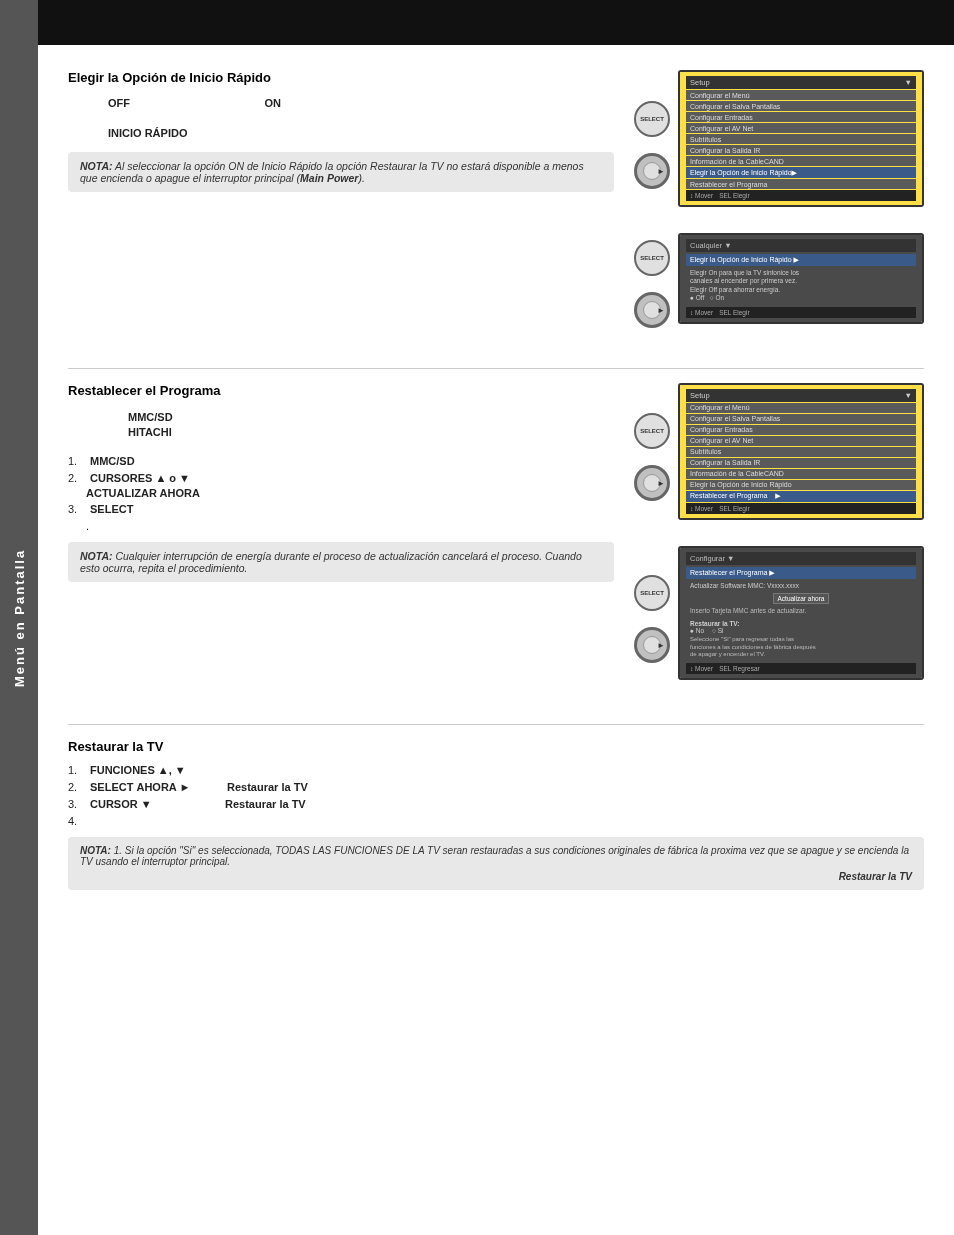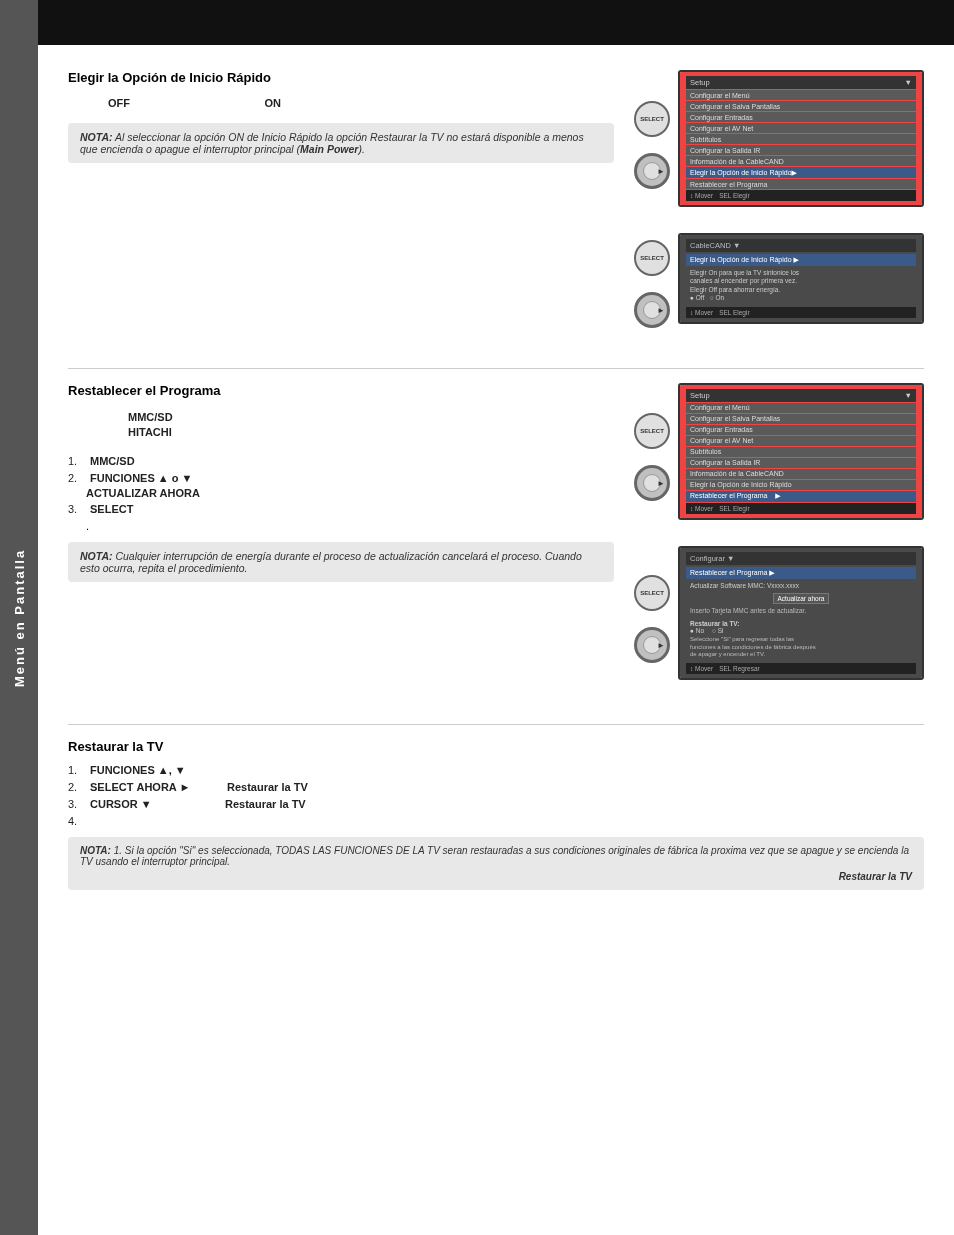--- a/index.html
+++ b/index.html
@@ -147,21 +147,21 @@
       position: absolute;
       right: 2px;
       top: 50%;
       transform: translateY(-50%);
       font-size: 8px;
       color: #333;
     }
 
     
     .menu-screen {
-      background: #ef4444;
+      background: #fde047;
       padding: 4px 6px;
     }
 
     .menu-header {
       background: #333;
       color: #ccc;
       font-size: 7.5px;
       padding: 2px 4px;
       margin-bottom: 1px;
       display: flex;
@@ -371,20 +371,23 @@
     <div class="top-bar"></div>
 
     <div class="content-area">
 
       <div class="section two-col">
         <div class="left-col">
           <div class="section-title">Elegir la Opción de Inicio Rápido</div>
           <div style="margin: 4px 0 12px 40px;">
             <span class="body-text bold-text">OFF</span>
             <span class="body-text bold-text" style="margin-left: 130px;">ON</span>
+          </div>
+          <div style="margin: 2px 0 8px 40px;">
+            <span class="body-text bold-text">INICIO RÁPIDO</span>
           </div>
 
           <div class="note-box">
             <span class="note-label">NOTA:</span>
             <span> Al seleccionar la opción ON de Inicio Rápido la opción Restaurar la TV no estará disponible a menos que encienda o apague el interruptor principal (</span><span class="bold-text" style="">Main Power</span><span>).</span>
           </div>
         </div>
 
         <div class="right-col">
 
@@ -429,21 +432,21 @@
               </div>
               <div style="height:8px;"></div>
               <div class="nav-ring">
                 <div class="nav-ring-inner"></div>
                 <span class="nav-arrow-right">►</span>
               </div>
             </div>
             <div class="tv-screen" style="flex:1;">
               <div class="config-screen">
                 <div class="config-header">
-                  <span>CableCAND</span> ▼
+                  <span>Cualquier</span> ▼
                 </div>
                 <div class="menu-item highlighted" style="font-size:7px; padding: 2px 4px;">Elegir la Opción de Inicio Rápido ▶</div>
                 <div class="config-desc">
                   <div>Elegir On para que la TV sintonice los</div>
                   <div>canales al encender por primera vez.</div>
                   <div>Elegir Off para ahorrar energía.</div>
                   <div>● Off &nbsp; ○ On</div>
                 </div>
                 <div class="config-footer">
                   <span>↕ Mover</span>
@@ -466,21 +469,21 @@
             <div class="bold-text body-text">HITACHI</div>
           </div>
 
           <div style="margin-top: 14px;">
             <div class="step-line">
               <span class="step-num">1.</span>
               <span class="step-content">                        <span class="bold-text">MMC/SD</span></span>
             </div>
             <div class="step-line">
               <span class="step-num">2.</span>
-              <span class="step-content">               <span class="bold-text">FUNCIONES ▲ o ▼</span></span>
+              <span class="step-content">               <span class="bold-text">CURSORES ▲ o ▼</span></span>
             </div>
             <div class="step-line" style="margin-left: 18px; margin-top:-2px; margin-bottom: 4px;">
               <span class="bold-text">ACTUALIZAR AHORA</span>
             </div>
             <div class="step-line">
               <span class="step-num">3.</span>
               <span class="step-content">                <span class="bold-text">SELECT</span></span>
             </div>
             <div style="margin-left: 18px; font-size:11px;">.</div>
           </div>

